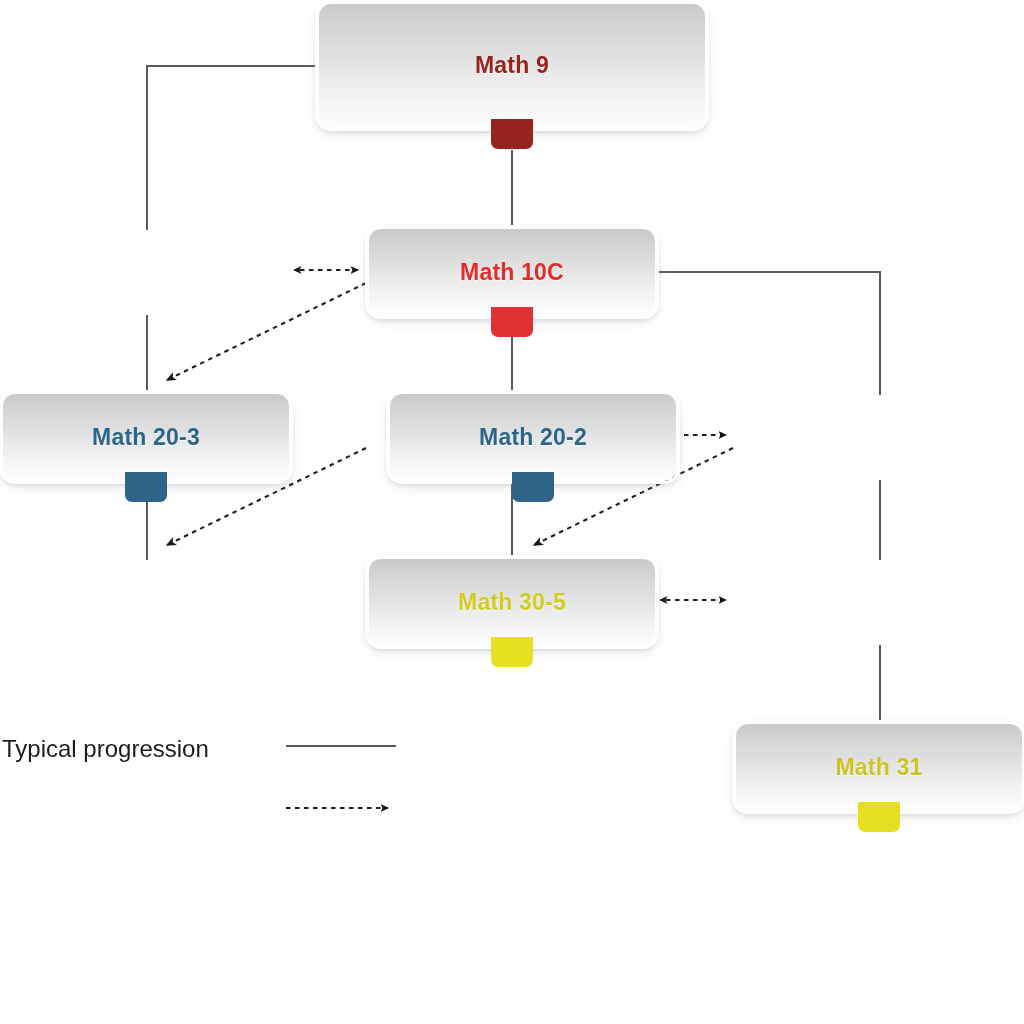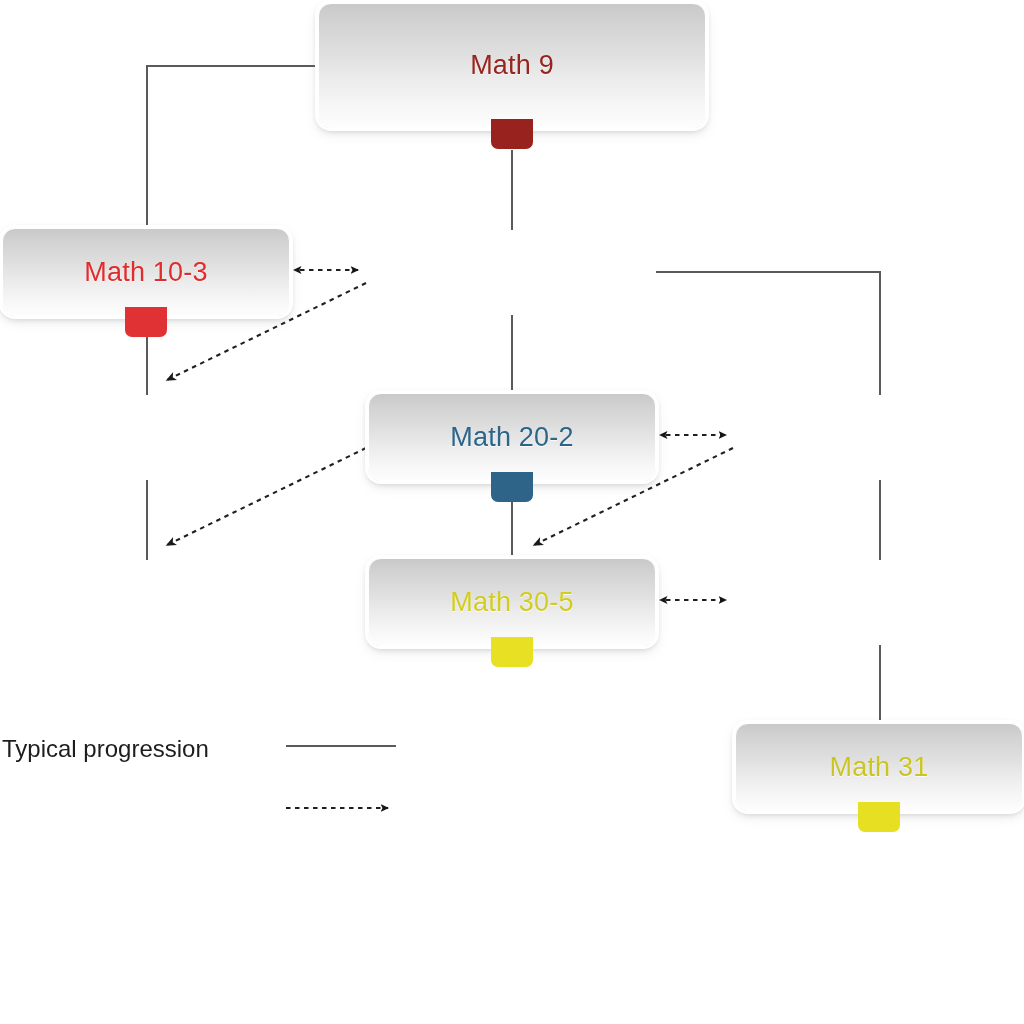--- a/index.html
+++ b/index.html
@@ -52,22 +52,22 @@
     box-shadow:
         0 0 0 3px #ffffff,
         0 2px 6px rgba(130,130,130,0.40),
         0 5px 12px rgba(150,150,150,0.26);
     display: flex;
     align-items: center;
     justify-content: center;
     box-sizing: border-box;
   }
   .node-label {
-    font-size: 27px;
-    font-weight: normal;
+    font-size: 23px;
+    font-weight: bold;
     letter-spacing: 0.2px;
     white-space: nowrap;
     text-shadow: 0 1px 1px rgba(255,255,255,0.85);
   }
   
   .node-tab {
     position: absolute;
     width: 42px;
     height: 30px;
     left: 50%;
@@ -172,30 +172,36 @@
     </g>
   </svg>
 
   <div class="node lvl-9" style="left:318px; top:3px; width:388px; height:125px;">
     <div class="node-box">
       <span class="node-label">Math 9</span>
     </div>
     <div class="node-tab"></div>
   </div>
 
-  <div class="node lvl-10" style="left:2px; top:228px; width:288px; height:88px;">
-    <div class="node-box">
-      <span class="node-label">Math 10-3</span>
-    </div>
-    <div class="node-tab"></div>
-  </div>
-
-
-
-  <div class="node lvl-20" style="left:368px; top:393px; width:288px; height:88px;">
+
+  <div class="node lvl-10" style="left:368px; top:228px; width:288px; height:88px;">
+    <div class="node-box">
+      <span class="node-label">Math 10C</span>
+    </div>
+    <div class="node-tab"></div>
+  </div>
+
+  <div class="node lvl-20" style="left:2px; top:393px; width:288px; height:88px;">
+    <div class="node-box">
+      <span class="node-label">Math 20-3</span>
+    </div>
+    <div class="node-tab"></div>
+  </div>
+
+  <div class="node lvl-20" style="left:389px; top:393px; width:288px; height:88px;">
     <div class="node-box">
       <span class="node-label">Math 20-2</span>
     </div>
     <div class="node-tab"></div>
   </div>
 
 
 
   <div class="node lvl-30" style="left:368px; top:558px; width:288px; height:88px;">
     <div class="node-box">

